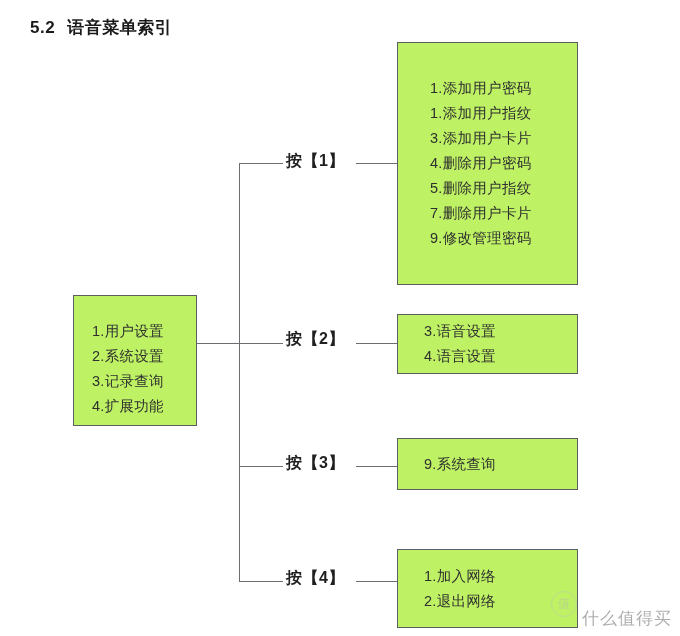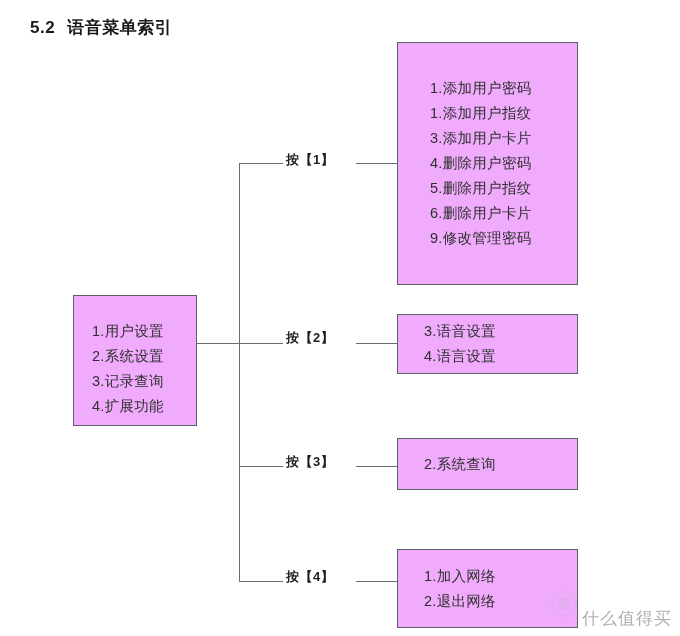--- a/index.html
+++ b/index.html
@@ -33,21 +33,21 @@
     letter-spacing: 0.5px;
     color: #1a1a1a;
     white-space: nowrap;
   }
   .heading .num { margin-right: 12px; }
 
   
   .box {
     position: absolute;
     border: 1.4px solid #5b5f63;
-    background: #f0abfc;
+    background: #bef264;
     box-sizing: border-box;
     display: flex;
     flex-direction: column;
     justify-content: center;
   }
   .box .box-list {
     margin: 0;
     padding: 0;
     list-style: none;
   }
@@ -97,21 +97,21 @@
     left: 397px;
     top: 549px;
     width: 181px;
     height: 79px;
   }
   #box-4 .box-list { padding-left: 26px; }
 
   
   .branch-label {
     position: absolute;
-    font-size: 13px;
+    font-size: 16px;
     font-weight: bold;
     color: #1f1f1f;
     white-space: nowrap;
     letter-spacing: 0.5px;
   }
   #label-1 { left: 286px; top: 151px; }
   #label-2 { left: 286px; top: 329px; }
   #label-3 { left: 286px; top: 453px; }
   #label-4 { left: 286px; top: 568px; }
 
@@ -213,35 +213,35 @@
   <div class="branch-label" id="label-3">按【3】</div>
   <div class="branch-label" id="label-4">按【4】</div>
 
   <div class="box" id="box-1">
     <ul class="box-list">
       <li class="box-item">1.添加用户密码</li>
       <li class="box-item">1.添加用户指纹</li>
       <li class="box-item">3.添加用户卡片</li>
       <li class="box-item">4.删除用户密码</li>
       <li class="box-item">5.删除用户指纹</li>
-      <li class="box-item">6.删除用户卡片</li>
+      <li class="box-item">7.删除用户卡片</li>
       <li class="box-item">9.修改管理密码</li>
     </ul>
   </div>
 
   <div class="box" id="box-2">
     <ul class="box-list">
       <li class="box-item">3.语音设置</li>
       <li class="box-item">4.语言设置</li>
     </ul>
   </div>
 
   <div class="box" id="box-3">
     <ul class="box-list">
-      <li class="box-item">2.系统查询</li>
+      <li class="box-item">9.系统查询</li>
     </ul>
   </div>
 
   <div class="box" id="box-4">
     <ul class="box-list">
       <li class="box-item">1.加入网络</li>
       <li class="box-item">2.退出网络</li>
     </ul>
   </div>
 

